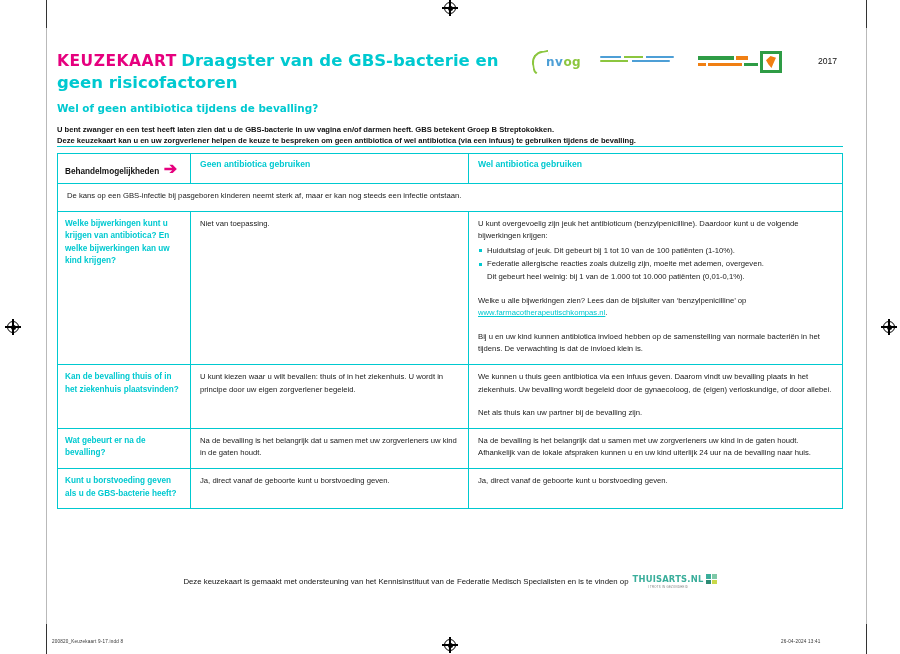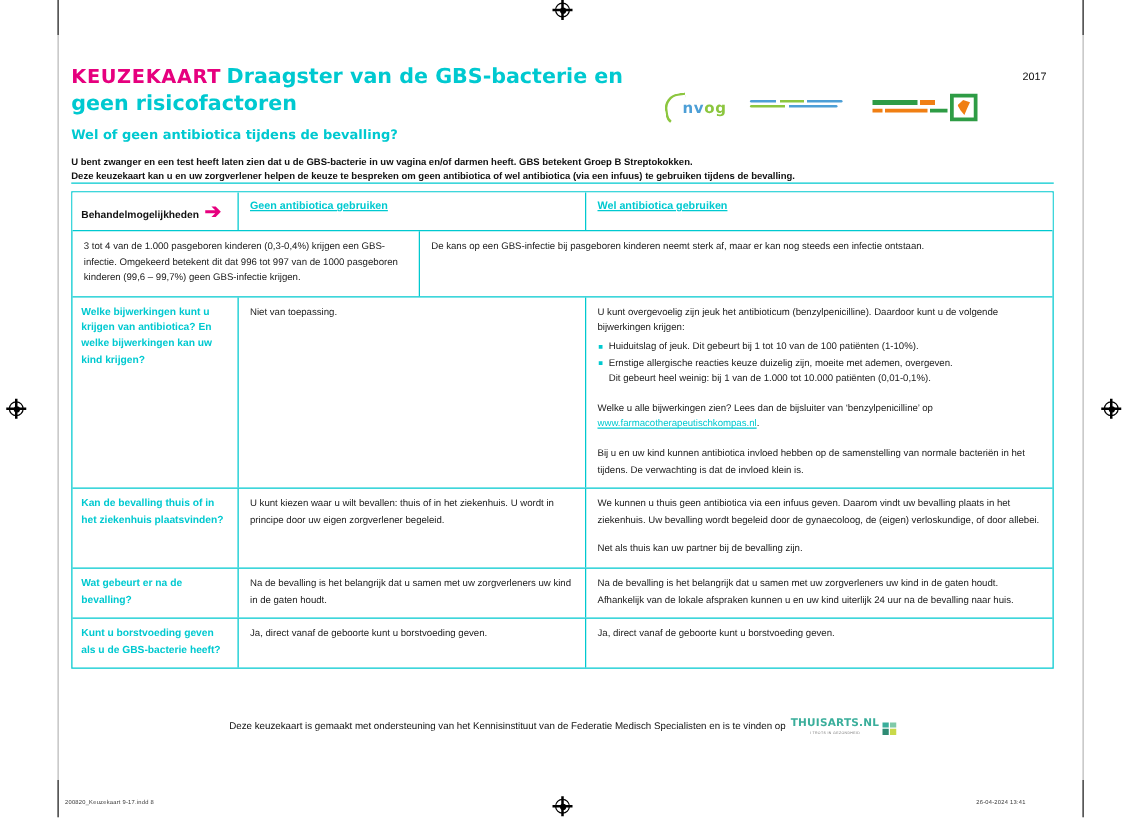--- a/index.html
+++ b/index.html
@@ -48,21 +48,21 @@
   #title-line1{margin:0;white-space:nowrap;}
   #title-line2{margin:0;}
   #subtitle{
     color:#00C9D0;font-size:10.4px;font-weight:bold;margin-top:8px;
     font-family:"DejaVu Sans", sans-serif;
   }
   #intro{margin-top:10px;font-size:7.6px;font-weight:bold;line-height:11.4px;color:#111;}
   #intro p{margin:0;}
 
   
-  #logos{position:absolute;left:532px;top:50px;width:260px;height:26px;margin-top:24px;}
+  #logos{position:absolute;left:532px;top:50px;width:260px;height:26px;}
   .logo{position:absolute;top:0;height:24px;}
   #logo-nvog{left:0px;width:62px;}
   #nvog-mark{position:absolute;left:0;top:1px;width:16px;height:21px;
       border-left:2px solid #8CC63F;border-top-left-radius:12px;border-bottom-left-radius:9px;
       border-top:2px solid #8CC63F;border-bottom:2px solid transparent;transform:rotate(-8deg);}
   #nvog-word{position:absolute;left:14px;top:5px;font-size:12px;font-weight:bold;letter-spacing:.5px;
       font-family:"DejaVu Sans", sans-serif;}
   .nv{color:#4D9FD6;}
   .og{color:#8CC63F;}
   #logo-knov{left:68px;top:6px;width:78px;}
@@ -84,37 +84,37 @@
   .trow{display:flex;border-bottom:1px solid #00C9D0;}
   .trow:last-child{border-bottom:none;}
   .c0{width:133px;box-sizing:border-box;border-right:1px solid #00C9D0;padding:6px 7px 8px 7px;}
   .c1{width:278px;box-sizing:border-box;border-right:1px solid #00C9D0;padding:6px 9px 8px 9px;}
   .c2{flex:1;box-sizing:border-box;padding:6px 9px 8px 9px;}
 
   #header-row{background:#ffffff;}
   #header-row .c0{padding-top:5px;padding-bottom:5px;}
   #header-row .c1,#header-row .c2{padding-top:5px;padding-bottom:5px;}
   .hdr-dark{font-size:8.2px;font-weight:bold;color:#111;}
-  .hdr-teal{font-size:8.6px;font-weight:bold;color:#00C9D0;text-decoration:underline;}
+  .hdr-teal{font-size:8.6px;font-weight:bold;color:#00C9D0;}
   .arrow{color:#E6007E;font-weight:bold;}
 
   .qcell{font-size:8.2px;font-weight:bold;color:#00C9D0;line-height:12.6px;}
   .body{font-size:7.7px;color:#1a1a1a;line-height:12.6px;}
   .body p{margin:0;}
   .body p.gap{margin-top:11px;}
   .blist{list-style:none;margin:2px 0 0 0;padding:0;}
   .blist li{position:relative;padding-left:9px;margin-bottom:1px;line-height:12.6px;}
   .blist li:before{content:"";position:absolute;left:1px;top:4.6px;width:3px;height:3px;background:#00C9D0;}
   .blist li .cont{display:block;padding-left:0px;}
   a.link{color:#00C9D0;text-decoration:underline;}
 
   
   #footer{position:absolute;left:0px;top:570px;width:900px;text-align:center;}
   #footer-inner{display:inline-flex;align-items:center;gap:4px;font-size:7.8px;color:#111;}
-  #thuisarts{display:inline-flex;align-items:flex-end;gap:3px;}
+  #thuisarts{display:inline-flex;align-items:flex-start;gap:3px;}
   #ta-word{color:#3AAE9B;font-weight:bold;font-size:8.4px;letter-spacing:.2px;
       font-family:"DejaVu Sans", sans-serif;}
   #ta-sub{font-size:2.8px;color:#777;letter-spacing:.3px;display:block;margin-top:.5px;}
   #ta-logo{display:inline-grid;grid-template-columns:4.5px 4.5px;grid-auto-rows:4.5px;gap:1.2px;}
   .sq{width:4.5px;height:4.5px;}
 
   
   #slug-left{position:absolute;left:52px;top:639px;font-size:4.6px;color:#333;
       font-family:"Liberation Sans", sans-serif;letter-spacing:.2px;}
   #slug-right{position:absolute;left:781px;top:639px;font-size:4.6px;color:#333;letter-spacing:.2px;}
@@ -205,41 +205,38 @@
     <div class="trow" id="header-row">
       <div class="c0">
         <span class="hdr-dark">Behandelmogelijkheden</span>
         <span class="arrow">➔</span>
       </div>
       <div class="c1 hdr-teal">Geen antibiotica gebruiken</div>
       <div class="c2 hdr-teal">Wel antibiotica gebruiken</div>
     </div>
 
     <div class="trow">
-      <div class="c1 body">
-        <p>3 tot 4 van de 1.000 pasgeboren kinderen (0,3-0,4%) krijgen een GBS-infectie. Omgekeerd betekent dit dat 996 tot 997 van de 1000 pasgeboren kinderen (99,6 – 99,7%) geen GBS-infectie krijgen.</p>
-      </div>
       <div class="c2 body">
         <p>De kans op een GBS-infectie bij pasgeboren kinderen neemt sterk af, maar er kan nog steeds een infectie ontstaan.</p>
       </div>
     </div>
 
     <div class="trow">
       <div class="c0 qcell">Welke bijwerkingen kunt u krijgen van antibiotica? En welke bijwerkingen kan uw kind krijgen?</div>
       <div class="c1 body">
         <p>Niet van toepassing.</p>
       </div>
       <div class="c2 body">
         <p>U kunt overgevoelig zijn jeuk het antibioticum (benzylpenicilline). Daardoor kunt u de volgende bijwerkingen krijgen:</p>
         <ul class="blist">
           <li>
             <span>Huiduitslag of jeuk. Dit gebeurt bij 1 tot 10 van de 100 patiënten (1-10%).</span>
           </li>
           <li>
-            <span>Ernstige allergische reacties keuze duizelig zijn, moeite met ademen, overgeven.</span>
+            <span>Federatie allergische reacties zoals duizelig zijn, moeite met ademen, overgeven.</span>
             <span class="cont">Dit gebeurt heel weinig: bij 1 van de 1.000 tot 10.000 patiënten (0,01-0,1%).</span>
           </li>
         </ul>
         <p class="gap"><span>Welke u alle bijwerkingen zien? Lees dan de bijsluiter van ‘benzylpenicilline’ op </span><a class="link" href="#">www.farmacotherapeutischkompas.nl</a><span>.</span></p>
         <p class="gap">Bij u en uw kind kunnen antibiotica invloed hebben op de samenstelling van normale bacteriën in het tijdens. De verwachting is dat de invloed klein is.</p>
       </div>
     </div>
 
     <div class="trow">
       <div class="c0 qcell">Kan de bevalling thuis of in het ziekenhuis plaatsvinden?</div>

